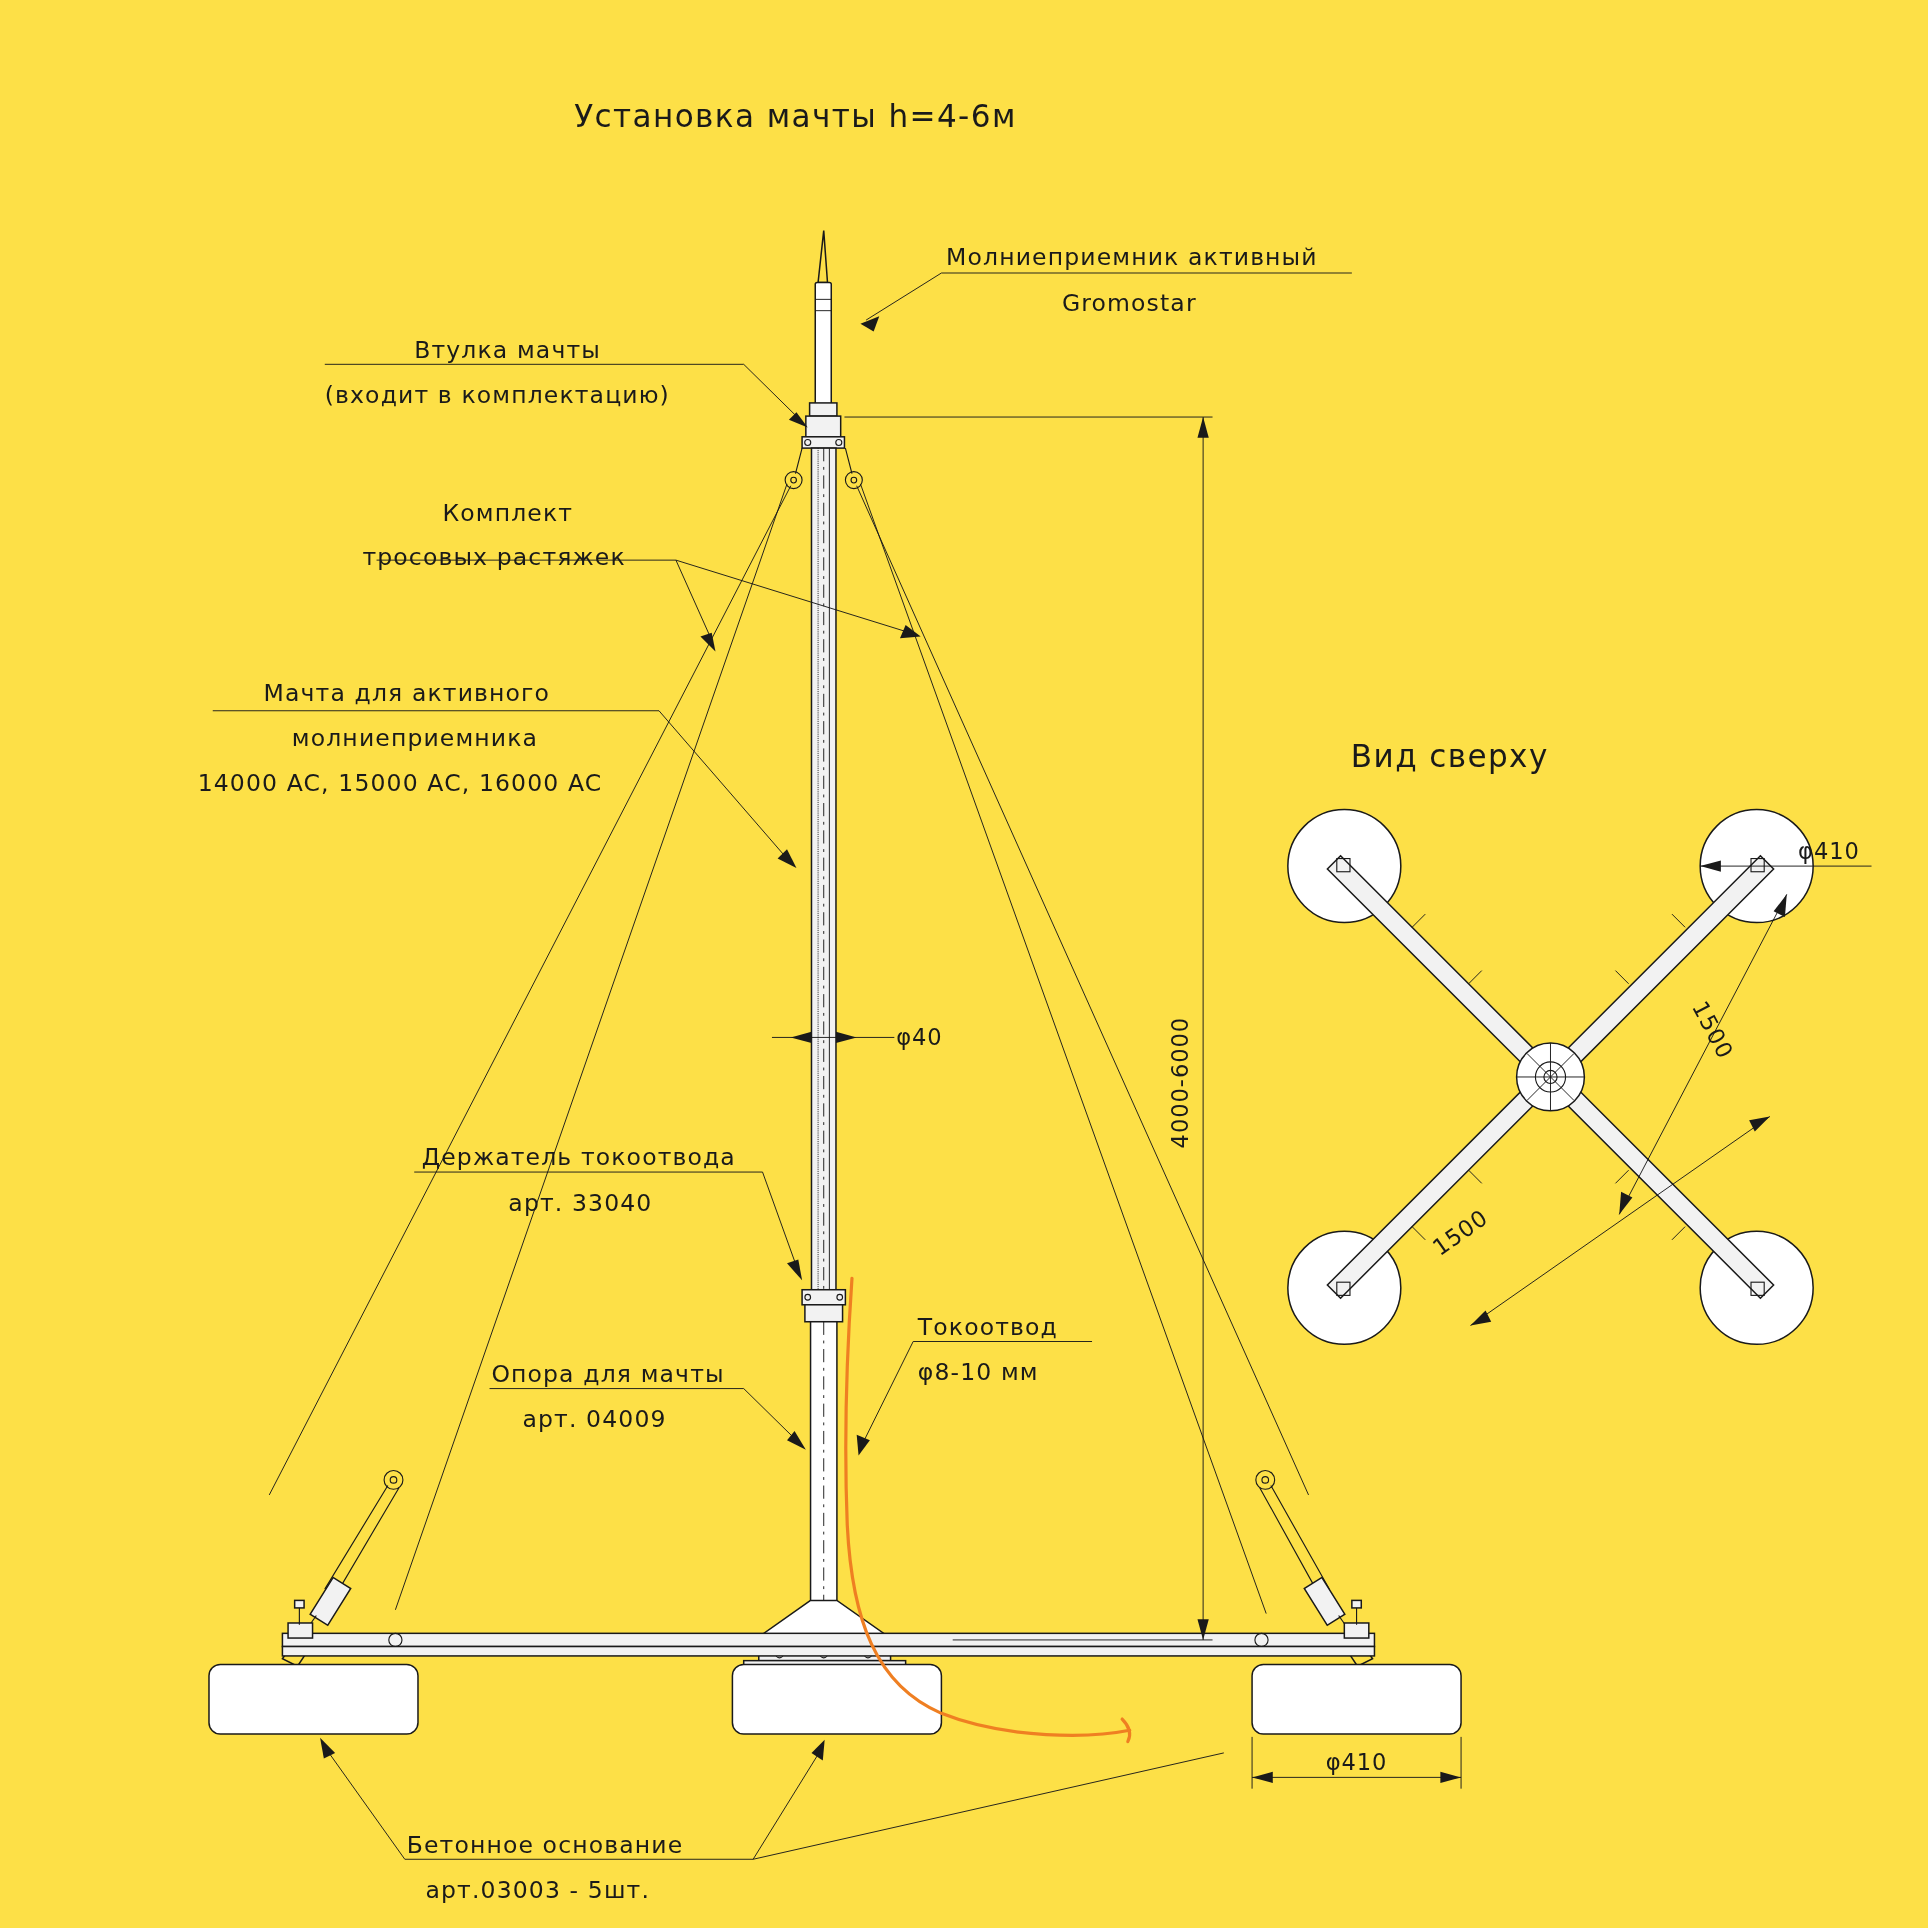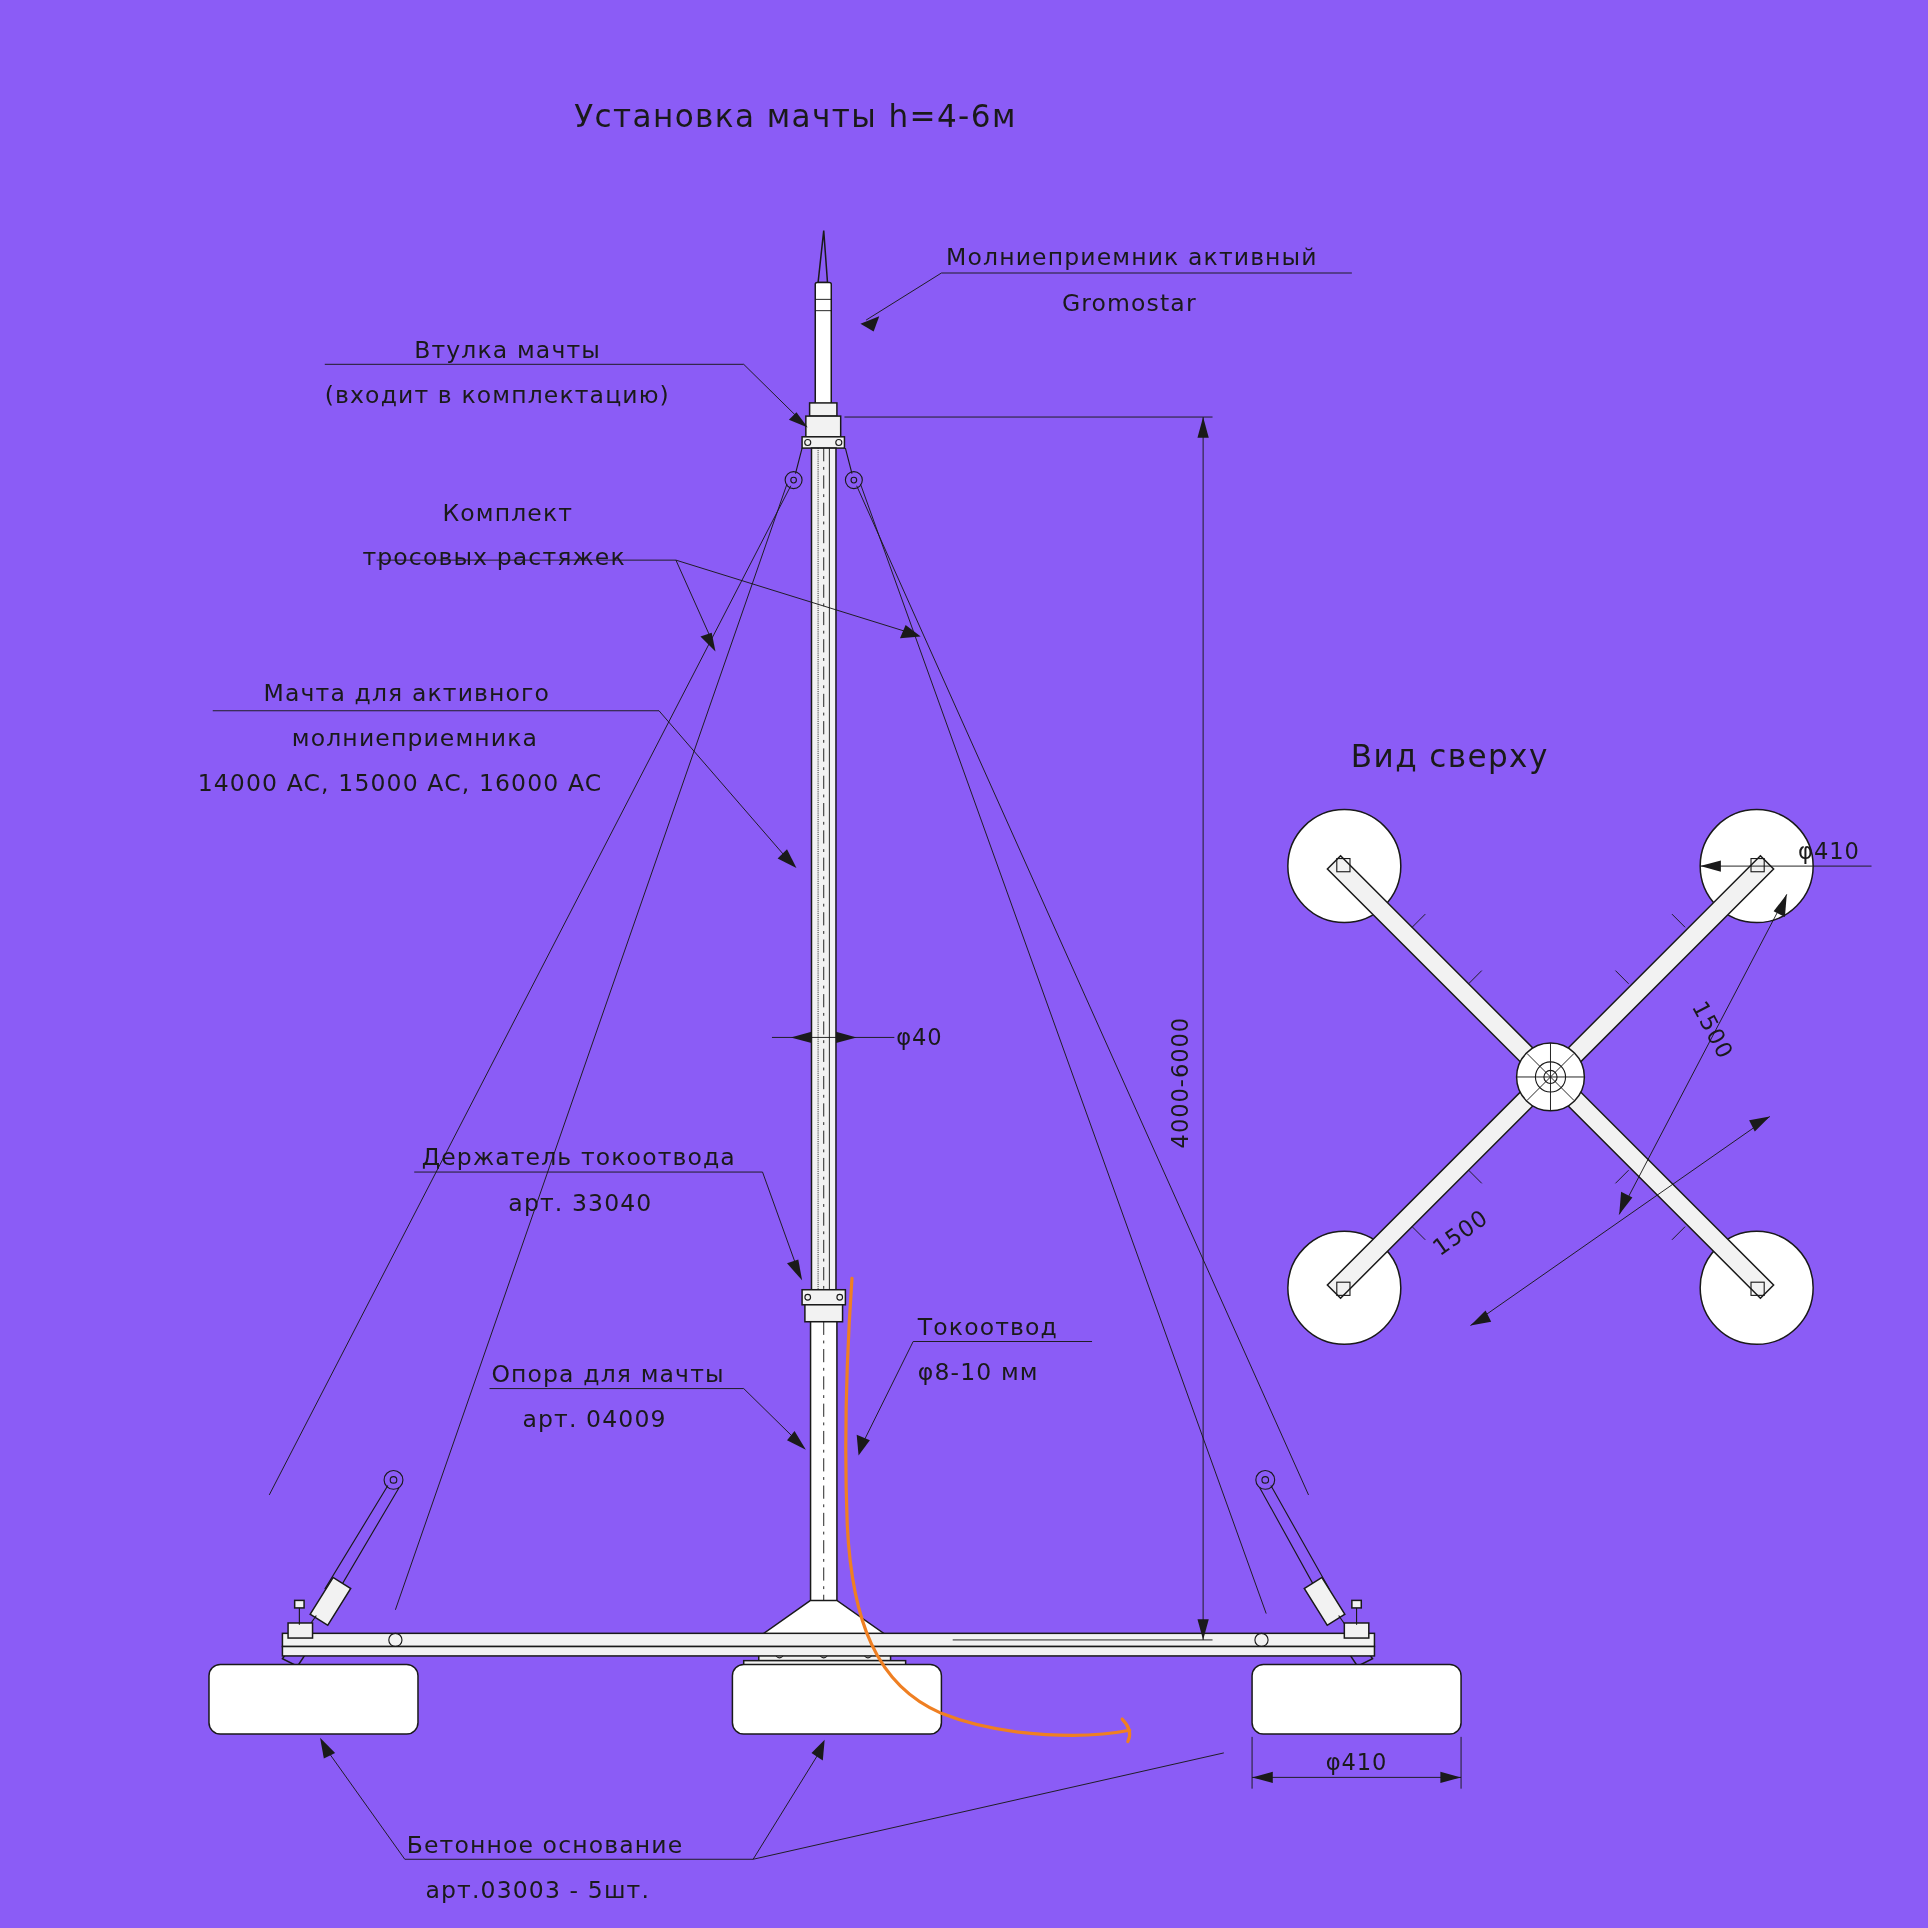--- a/index.html
+++ b/index.html
@@ -1,18 +1,18 @@
 <!DOCTYPE html>
 <html lang="ru" style="font-size:15px"><head>
 <meta charset="utf-8">
 <title>Drawing</title>
 <style>
   html,body{margin:0;padding:0;background:#ffffff;}
   body{width:1928px;height:1928px;overflow:hidden;font-family:"DejaVu Sans",sans-serif;}
-  #sheet{position:relative;width:1928px;height:1928px;background:#8b5cf6;}
+  #sheet{position:relative;width:1928px;height:1928px;background:#fde047;}
   svg{display:block;}
   .ln{stroke:#1a1a1a;stroke-width:1.6;fill:none;}
   .thin{stroke:#1a1a1a;stroke-width:1.2;fill:none;}
   .hair{stroke:#1a1a1a;stroke-width:1;fill:none;}
   .fillgray{fill:#f2f2f2;stroke:#1a1a1a;stroke-width:1.6;}
   .fillwhite{fill:#ffffff;stroke:#1a1a1a;stroke-width:1.6;}
   .orange{stroke:#ef7f22;stroke-width:3.4;fill:none;stroke-linecap:round;}
   text{font-family:"DejaVu Sans",sans-serif;fill:#1a1a1a;}
   .t-title{font-size:33px;letter-spacing:1.5px;}
   .t-lbl{font-size:25px;letter-spacing:1.2px;}

